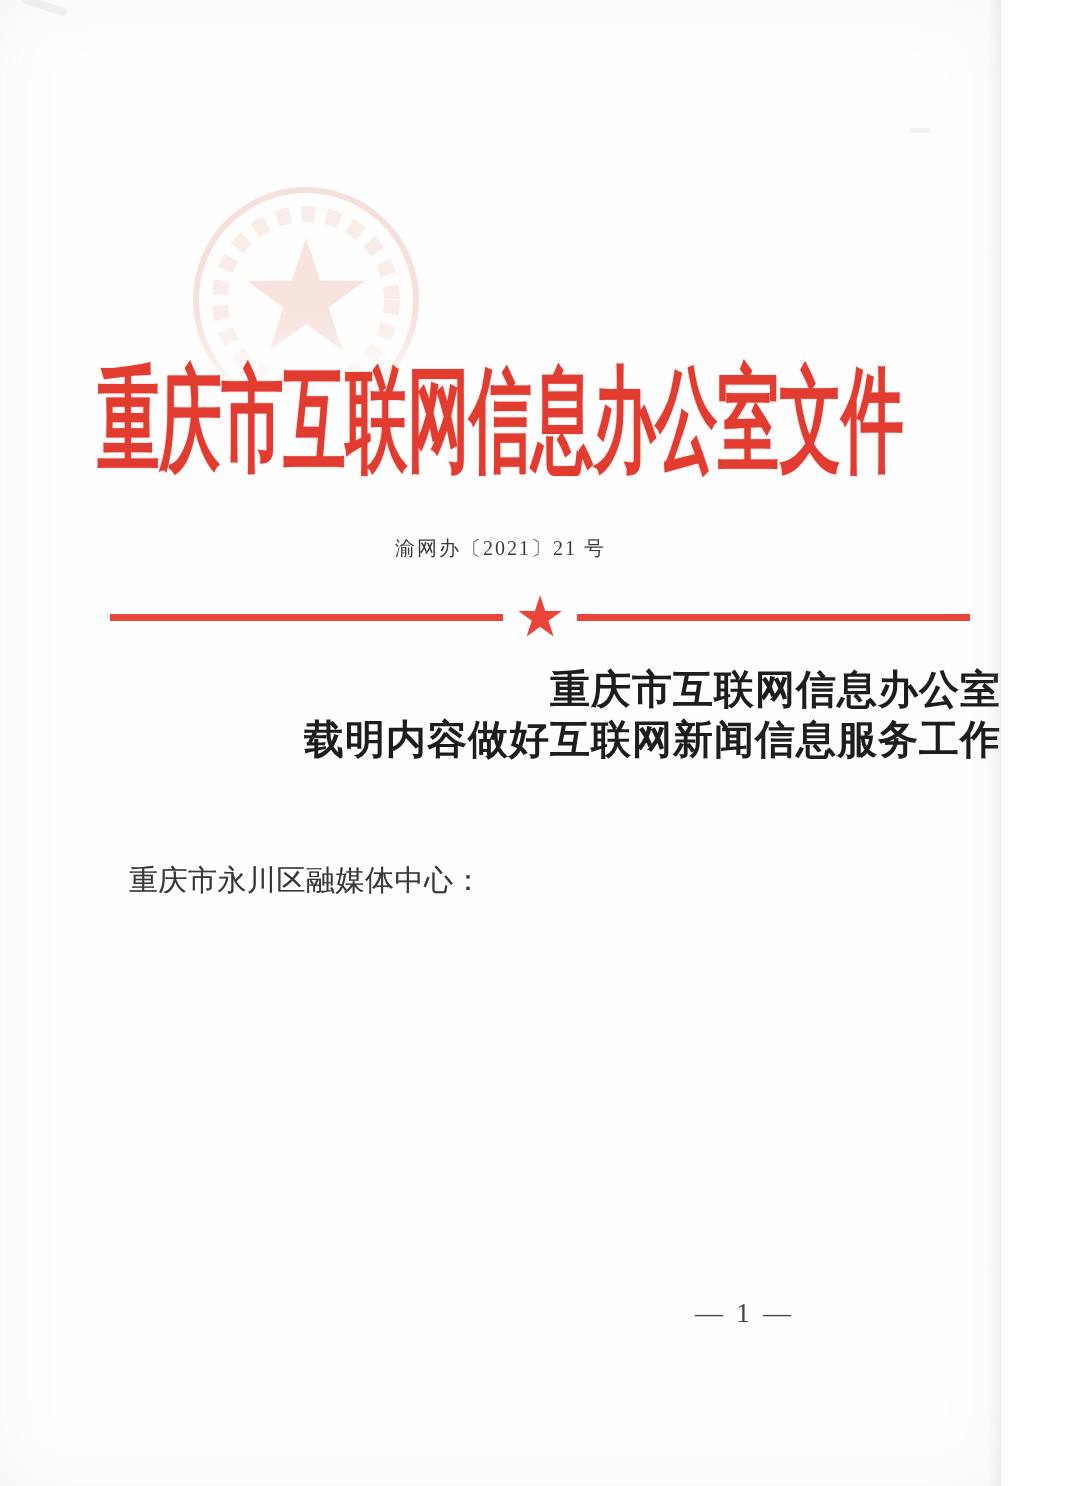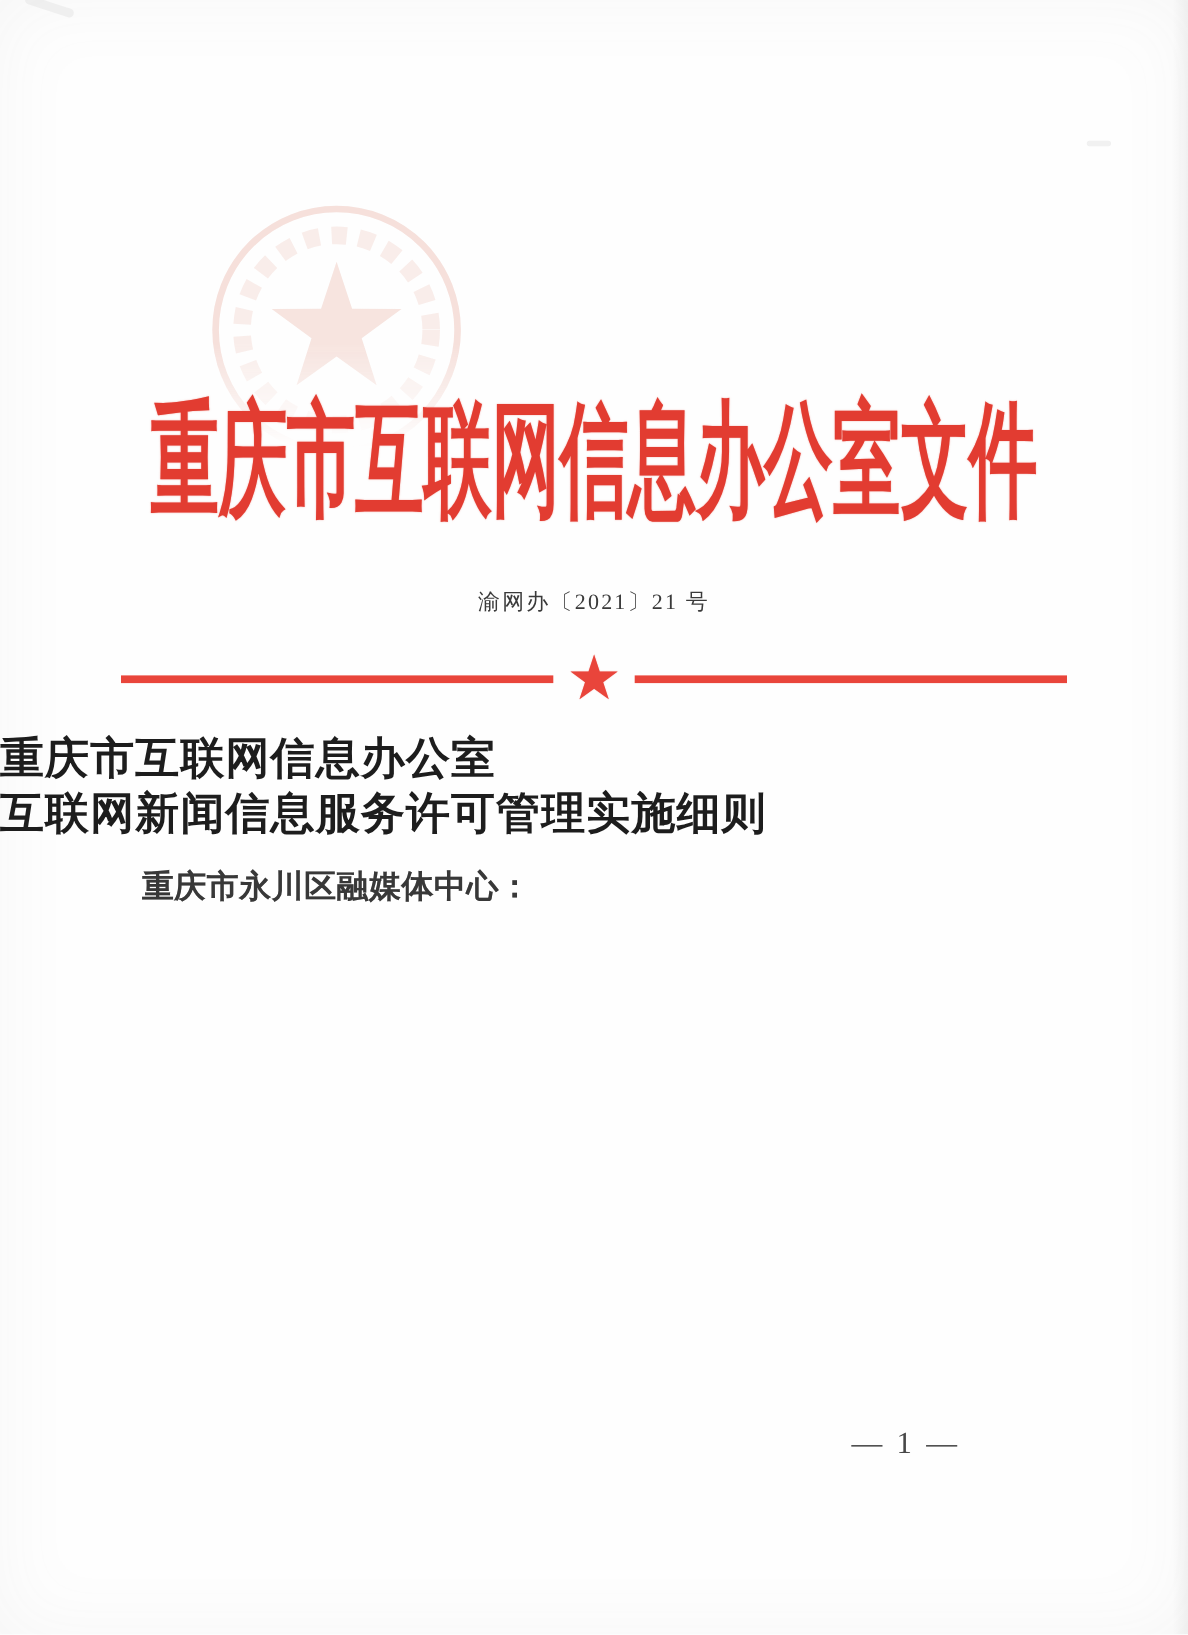--- a/index.html
+++ b/index.html
@@ -1,23 +1,24 @@
 <!DOCTYPE html>
 <html><head>
 <meta charset="utf-8">
 <style>
   html, body { margin: 0; padding: 0; background: #ffffff; }
   .page {
     position: relative;
-    width: 1080px;
+    width: 960px;
     height: 1486px;
     background: #fefefe;
     overflow: hidden;
     font-family: "Liberation Serif", "DejaVu Serif", serif;
     box-shadow: inset 0 0 70px rgba(120,120,120,0.06);
+    padding-left: 41px;
   }
   
   .seal {
     position: absolute;
     left: 190px;
     top: 184px;
     width: 232px;
     height: 232px;
     -webkit-mask-image: linear-gradient(to bottom, #000 55%, transparent 96%);
     mask-image: linear-gradient(to bottom, #000 55%, transparent 96%);
@@ -70,40 +71,39 @@
     line-height: 48px;
     color: #e9453b;
     font-family: "DejaVu Sans", sans-serif;
     text-shadow: 0 0 1px rgba(233,69,59,0.5);
   }
   .doc-title {
     position: absolute;
     top: 665px;
     left: 0;
     width: 100%;
-    text-align: left;
+    text-align: right;
     font-size: 40px;
     line-height: 50px;
     font-weight: bold;
     color: #1d1d1d;
     letter-spacing: 1px;
   }
   .body-text {
     position: absolute;
-    top: 781px;
+    top: 855px;
     left: 129px;
     width: 825px;
     font-size: 29px;
     line-height: 50px;
     color: #383838;
     text-align: justify;
     text-justify: inter-ideograph;
     letter-spacing: 0.5px;
     text-shadow: 0 0 0.5px rgba(70,70,70,0.45);
-    font-weight: bold;
   }
   .body-text p { margin: 0; }
   .body-text p.indent { text-indent: 2em; }
   .body-text p.last-line { text-align: left; }
   .page-num {
     position: absolute;
     top: 1296px;
     right: 207px;
     font-size: 28px;
     line-height: 34px;
@@ -143,21 +143,21 @@
   <div class="doc-number">渝网办〔2021〕21 号</div>
 
   <div class="divider">
     <span class="line"></span>
     <span class="star">★</span>
     <span class="line"></span>
   </div>
 
   <div class="doc-title">
     <div>重庆市互联网信息办公室</div>
-    <div>互联网新闻信息服务许可管理实施细则</div>
+    <div>载明内容做好互联网新闻信息服务工作</div>
   </div>
 
   <div class="body-text">
     <p>重庆市永川区融媒体中心：</p>
   </div>
 
   <div class="page-num">— 1 —</div>
 
   <div class="smudge-a"></div>
   <div class="smudge-b"></div>

